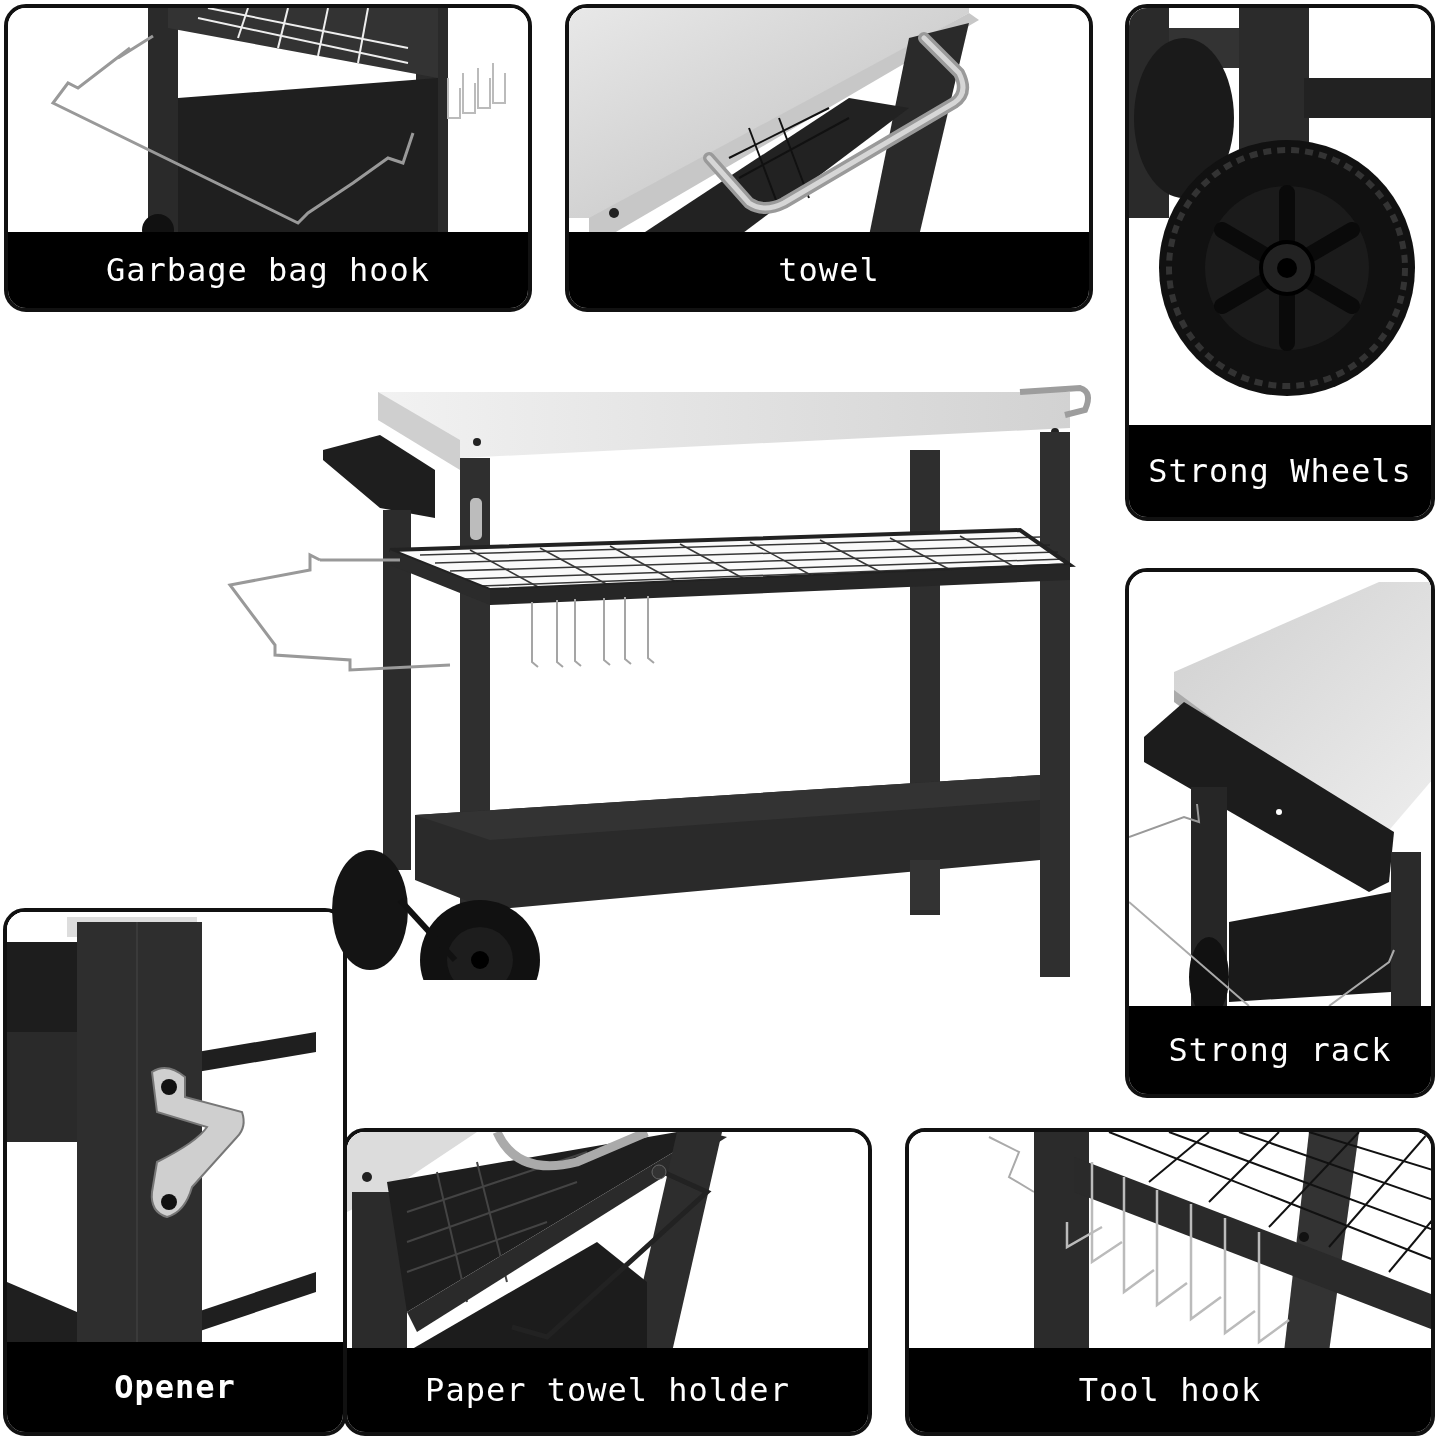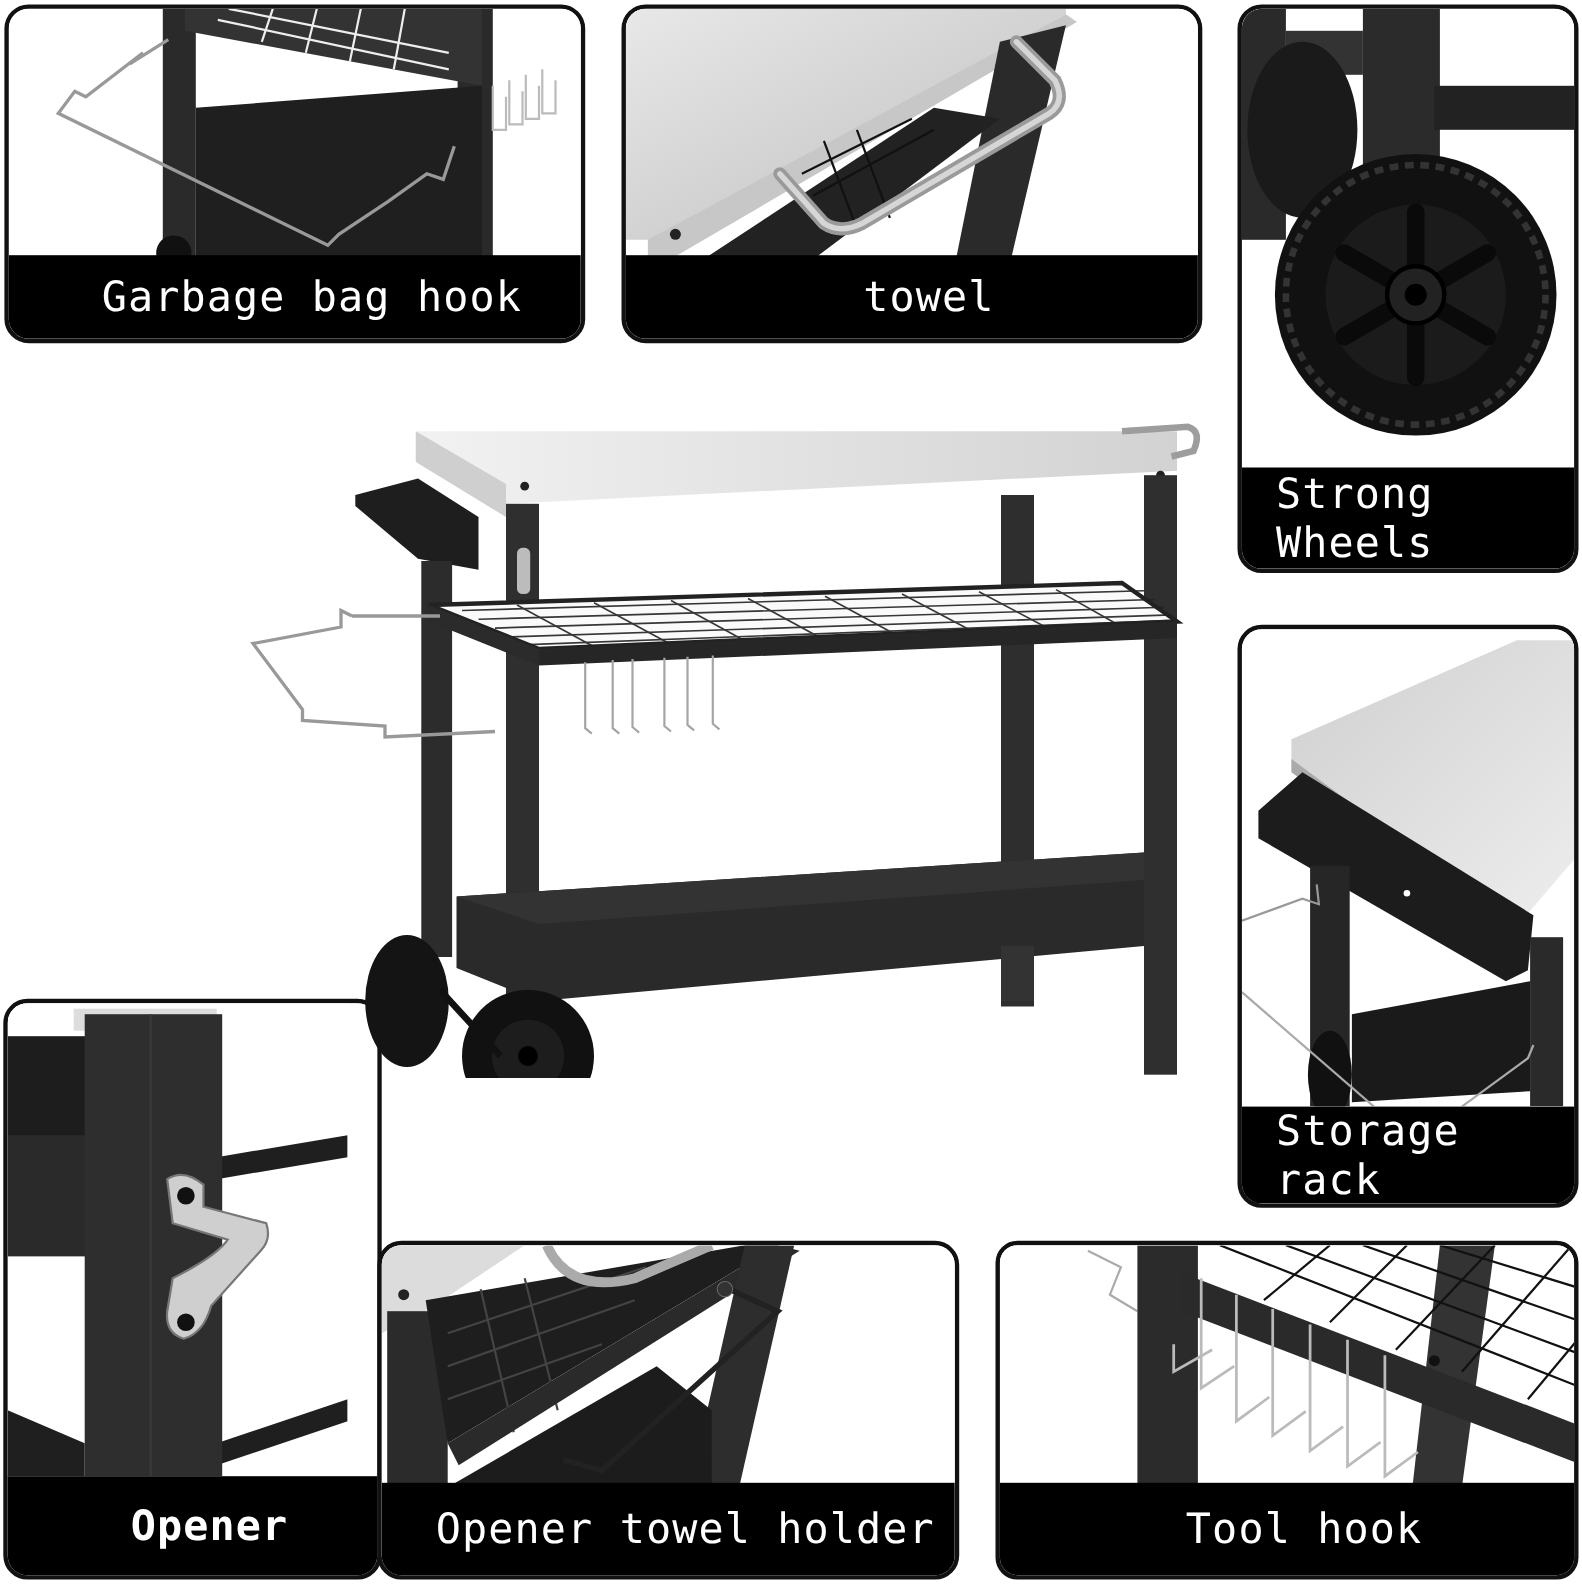--- a/index.html
+++ b/index.html
@@ -17,23 +17,22 @@
     position: absolute; left: 0; right: 0; top: 0;
     background: #fff;
     overflow: hidden;
   }
   .panel .caption {
     position: absolute; left: 0; right: 0; bottom: 0;
     background: #000;
     color: #fff;
     display: flex; align-items: center; justify-content: center;
     font-family: "DejaVu Sans Mono", monospace;
-    font-size: 38px;
+    font-size: 32px;
     letter-spacing: 1px;
-    padding-left: 31px;
   }
   svg { display: block; }
 
   #p1 { left: 4px;   top: 4px;   width: 528px; height: 308px; }
   #p2 { left: 565px; top: 4px;   width: 528px; height: 308px; }
   #p3 { left: 1125px;top: 4px;   width: 310px; height: 517px; }
   #p4 { left: 1125px;top: 568px; width: 310px; height: 530px; }
   #p5 { left: 3px;   top: 908px; width: 344px; height: 528px; font-weight: bold; }
   #p6 { left: 343px; top: 1128px;width: 529px; height: 308px; }
   #p7 { left: 905px; top: 1128px;width: 530px; height: 308px; border-radius: 20px; }
@@ -140,21 +139,21 @@
       <rect x="62" y="215" width="36" height="220" fill="#262626"></rect>
       <rect x="262" y="280" width="30" height="154" fill="#2a2a2a"></rect>
       <polygon points="100,350 262,320 262,420 100,430" fill="#1a1a1a"></polygon>
       <ellipse cx="80" cy="405" rx="20" ry="40" fill="#111"></ellipse>
       <polyline points="0,265 55,245 70,250 68,232" fill="none" stroke="#999" stroke-width="2"></polyline>
       <line x1="0" y1="330" x2="120" y2="434" stroke="#aaa" stroke-width="2"></line>
       <polyline points="200,434 260,390 265,378" fill="none" stroke="#aaa" stroke-width="2"></polyline>
       <circle cx="150" cy="240" r="3" fill="#fff"></circle>
     </svg>
   </div>
-  <div class="caption" style="height:88px">Storage rack</div>
+  <div class="caption" style="height:88px">Strong rack</div>
 </div>
 
 <div class="panel" id="p5">
   <div class="photo" style="height:430px">
     <svg width="309" height="430" viewBox="0 0 309 430">
       <rect x="0" y="0" width="309" height="430" fill="#fff"></rect>
       <rect x="60" y="5" width="130" height="20" fill="#ddd"></rect>
       <rect x="0" y="30" width="120" height="200" fill="#1d1d1d"></rect>
       <rect x="0" y="120" width="80" height="110" fill="#2a2a2a"></rect>
       <polygon points="190,140 309,120 309,140 190,160" fill="#1f1f1f"></polygon>
@@ -185,21 +184,21 @@
           <line x1="130" y1="30" x2="160" y2="150"></line>
       </g>
       <path d="M150 0 Q170 45 230 30 L300 0" fill="none" stroke="#aaa" stroke-width="9"></path>
       <polygon points="60,180 360,0 380,5 70,200" fill="#2a2a2a"></polygon>
       <polygon points="330,0 375,0 325,220 280,220" fill="#2d2d2d"></polygon>
       <polygon points="60,220 250,110 300,150 300,220" fill="#1c1c1c"></polygon>
       <path d="M305 35 L360 60 L200 205 L165 195" fill="none" stroke="#222" stroke-width="5"></path>
       <circle cx="312" cy="40" r="7" fill="#333" stroke="#666"></circle>
     </svg>
   </div>
-  <div class="caption" style="height:84px">Opener towel holder</div>
+  <div class="caption" style="height:84px">Paper towel holder</div>
 </div>
 
 <div class="panel" id="p7">
   <div class="photo" style="height:220px">
     <svg width="530" height="220" viewBox="0 0 530 220">
       <polyline points="80,5 110,20 100,45 125,60" fill="none" stroke="#aaa" stroke-width="2"></polyline>
       <rect x="125" y="0" width="55" height="220" fill="#2b2b2b"></rect>
       <polygon points="400,0 450,0 420,220 375,220" fill="#333"></polygon>
       <polygon points="165,25 530,165 530,200 165,60" fill="#2a2a2a"></polygon>
       <g stroke="#111" stroke-width="2">

